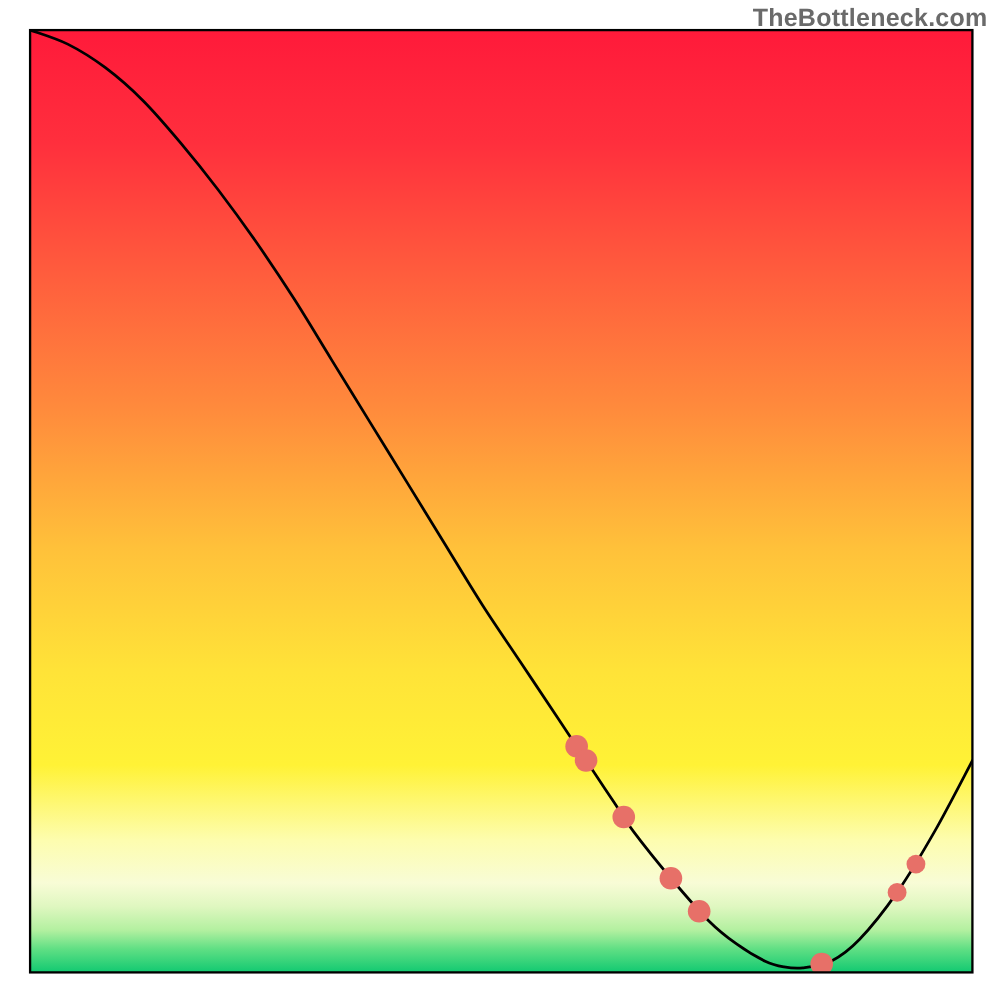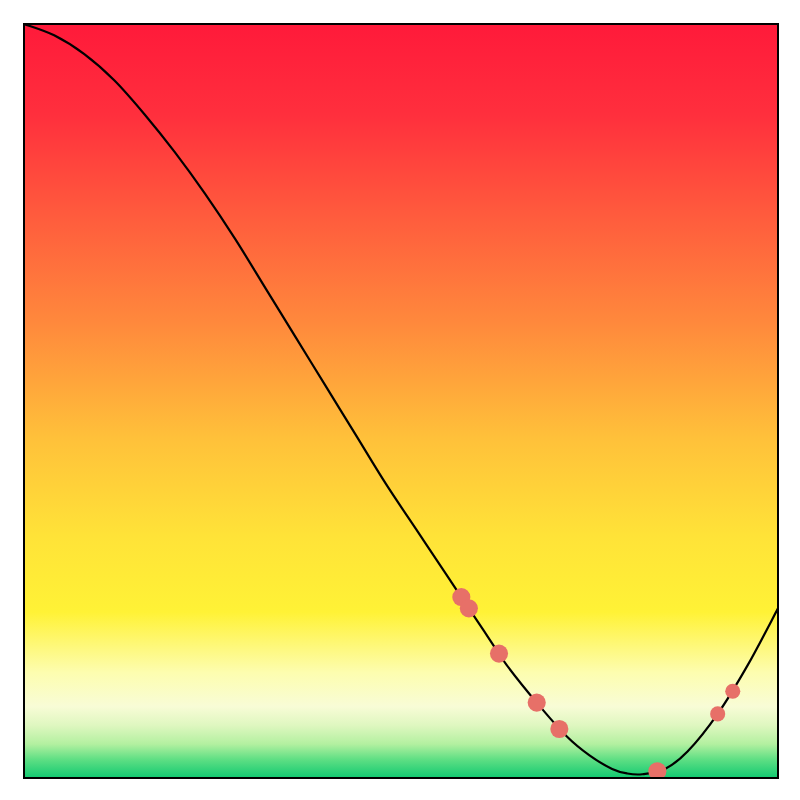--- a/index.html
+++ b/index.html
@@ -59,20 +59,21 @@
   }
   .pill {
     fill: #e77068;
     stroke: none;
   }
 </style>
 </head>
 <body>
 
 <div class="frame">
+  <div class="watermark">TheBottleneck.com</div>
 
   <div class="plot-wrap">
     <svg class="plot" viewBox="0 0 756 756">
       <defs>
         <linearGradient id="bg-grad" x1="0" y1="0" x2="0" y2="1">
             <stop offset="0.00%" stop-color="#ff1a3a"></stop>
             <stop offset="12.00%" stop-color="#ff2f3d"></stop>
             <stop offset="25.00%" stop-color="#ff5a3d"></stop>
             <stop offset="40.00%" stop-color="#ff8a3c"></stop>
             <stop offset="55.00%" stop-color="#ffc13a"></stop>

